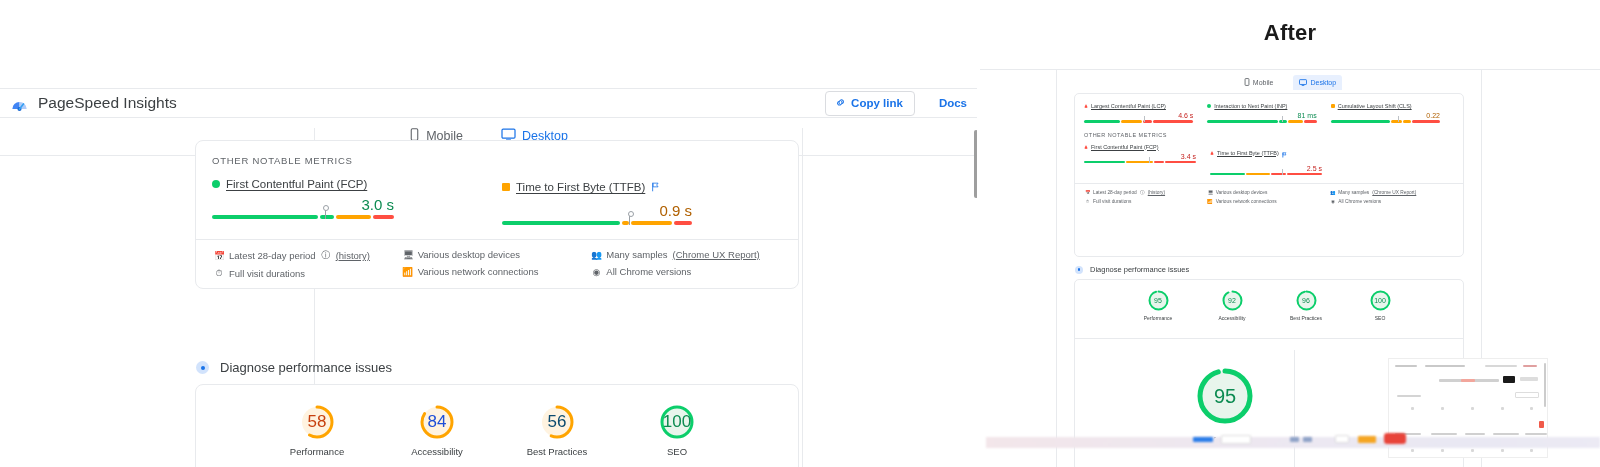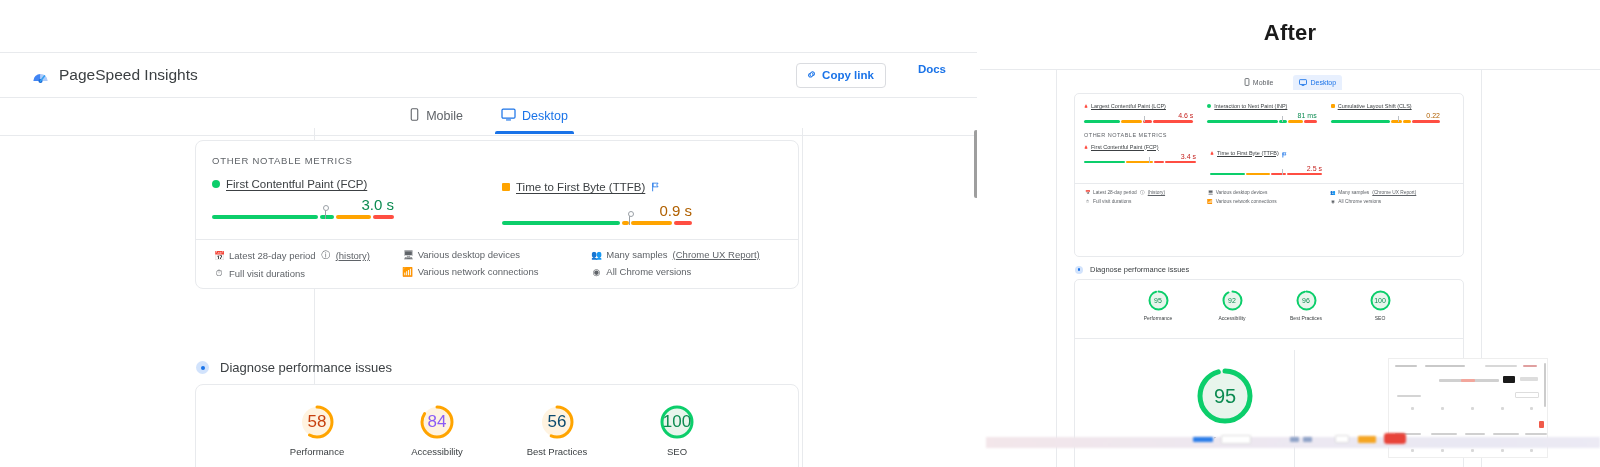--- a/index.html
+++ b/index.html
@@ -20,29 +20,29 @@
   #title-before { left: 0; top: 20px; width: 990px; }
   #title-after  { left: 980px; top: 20px; width: 620px; }
 
   
   #before-panel {
     position: absolute; left: 0; top: 52px;
     width: 977px; height: 415px;
     background: #fff; overflow: hidden;
   }
   .hdr-bar {
-    position: relative; height: 46px;
+    position: relative; height: 30px;
     border-top: 1px solid #e8eaed; border-bottom: 1px solid #e8eaed;
-    display: flex; align-items: center; padding: 0 31px;
+    display: flex; align-items: center; padding: 0 10px; margin-top: 36px;
   }
   .brand { display: flex; align-items: center; gap: 9px; }
   .brand-name { font-size: 15.5px; color: #3c4043; }
   .logo-wrap { width: 19px; height: 19px; position: relative; display:block; }
 
-  .hdr-right { margin-left: auto; display: flex; gap: 32px; }
+  .hdr-right { margin-left: auto; display: flex; align-items: center; gap: 24px; }
   .copy-link-btn {
     display: flex; align-items: center; gap: 5px;
     border: 1px solid #dadce0; border-radius: 4px;
     padding: 5px 11px 5px 9px; font-size: 11.5px;
     color: #1a73e8; background: #fff; font-weight: 600; cursor: pointer;
   }
   .docs-link { font-size: 11.5px; color: #1a73e8; font-weight: 600; cursor: pointer; }
 
   
   .tabs-row {
@@ -349,21 +349,21 @@
        <span style="color:#c7400f">58</span>
      </div>
      <div class="gauge-label">Performance</div>
    </div>
           <div class="gauge">
      <div class="ring">
        <svg width="34" height="34" viewBox="0 0 34 34">
     <circle cx="17" cy="17" r="15" fill="#fff3e0"></circle>
     <circle cx="17" cy="17" r="15" fill="none" stroke="#ffa400" stroke-width="3" stroke-linecap="round" stroke-dasharray="79.16813487046278 94.24777960769379"></circle>
               </svg>
-       <span style="color:#8b5cf6">84</span>
+       <span style="color:#1d4ed8">84</span>
      </div>
      <div class="gauge-label">Accessibility</div>
    </div>
           <div class="gauge">
      <div class="ring">
        <svg width="34" height="34" viewBox="0 0 34 34">
     <circle cx="17" cy="17" r="15" fill="#fff3e0"></circle>
     <circle cx="17" cy="17" r="15" fill="none" stroke="#ffa400" stroke-width="3" stroke-linecap="round" stroke-dasharray="52.77875658030852 94.24777960769379"></circle>
               </svg>
        <span style="color:#0c4a6e">56</span>

